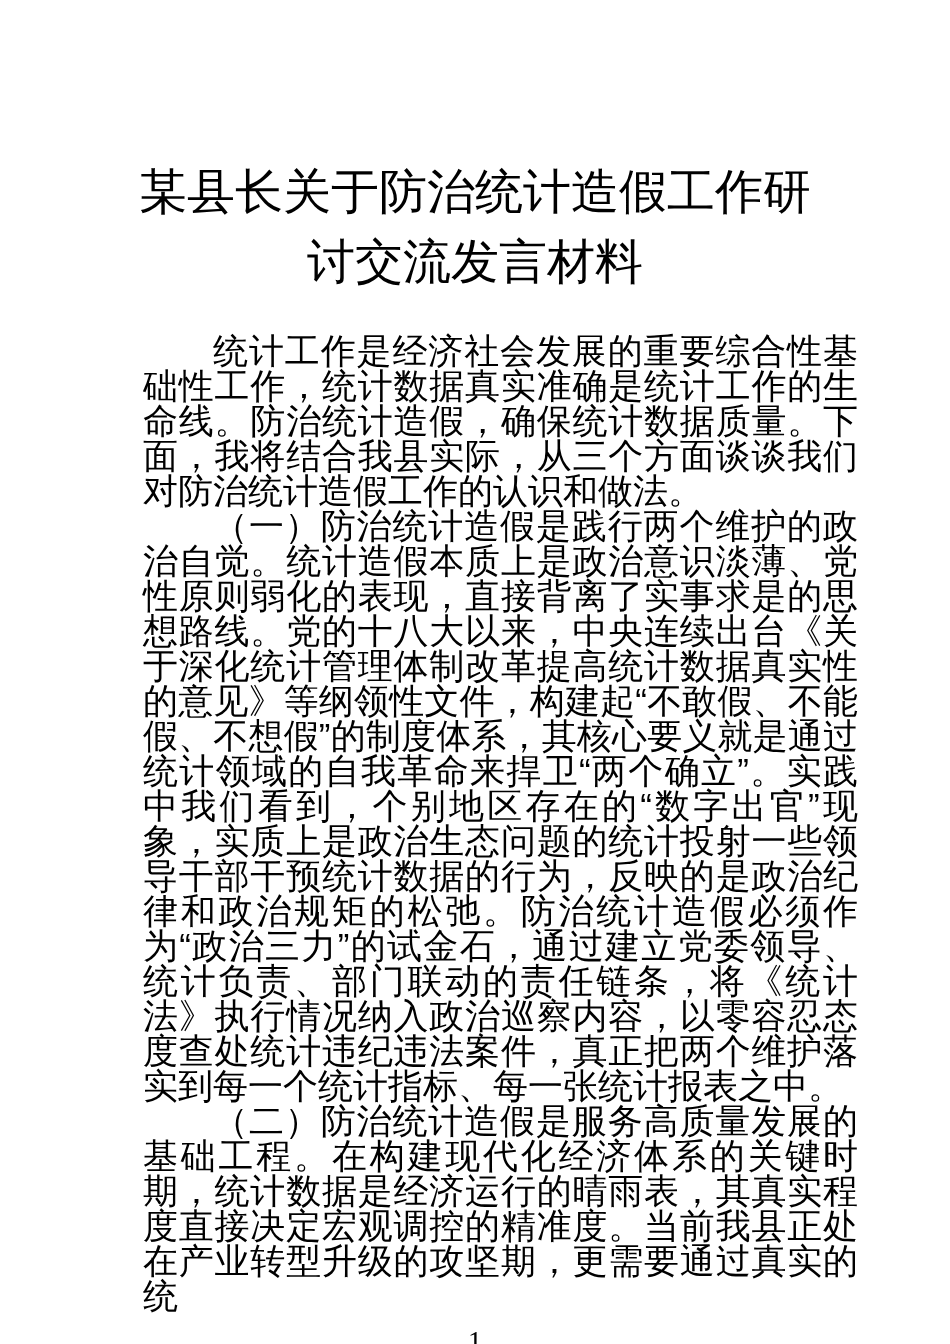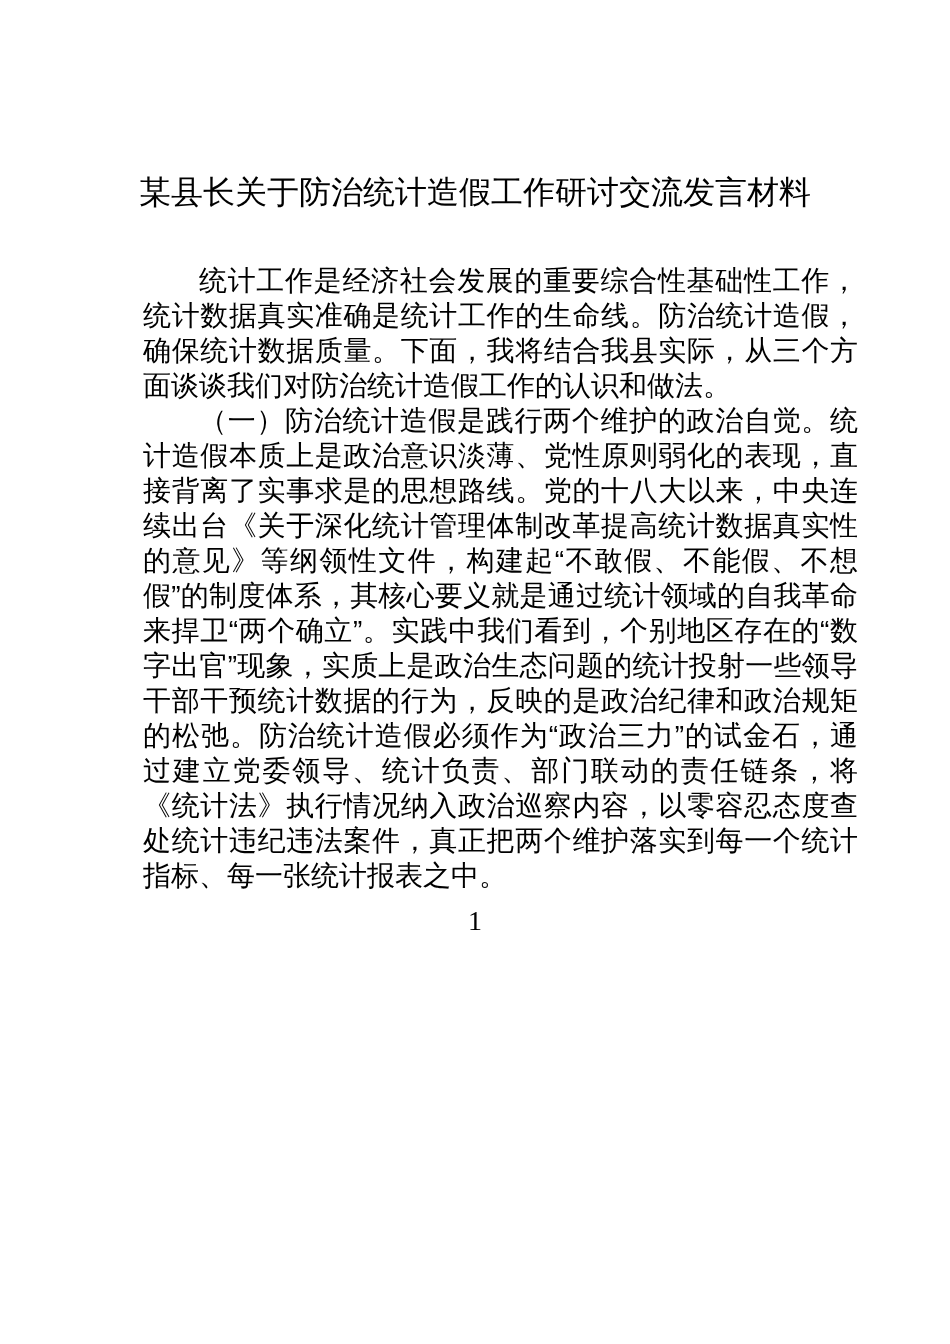--- a/index.html
+++ b/index.html
@@ -13,29 +13,29 @@
     height: 1344px;
     background: #ffffff;
     color: #000000;
     font-family: "Liberation Sans", "DejaVu Sans", sans-serif;
     overflow: hidden;
   }
   .doc-title {
     margin: 157px auto 0 auto;
     width: 700px;
     text-align: center;
-    font-size: 32px;
+    font-size: 48px;
     line-height: 70px;
     font-weight: normal;
     letter-spacing: 0;
   }
   .doc-body {
     margin: 36px 0 0 143px;
     width: 715px;
-    font-size: 28px;
+    font-size: 35px;
     line-height: 35px;
     text-align: justify;
     text-justify: inter-character;
   }
   .doc-body p {
     margin: 0;
     padding: 0;
     text-indent: 2em;
     font-weight: normal;
   }
@@ -51,17 +51,18 @@
 </head>
 <body>
 
 <div class="page">
 
   <h1 class="doc-title">某县长关于防治统计造假工作研讨交流发言材料</h1>
 
   <div class="doc-body">
     <p>统计工作是经济社会发展的重要综合性基础性工作，统计数据真实准确是统计工作的生命线。防治统计造假，确保统计数据质量。下面，我将结合我县实际，从三个方面谈谈我们对防治统计造假工作的认识和做法。</p>
     <p>（一）防治统计造假是践行两个维护的政治自觉。统计造假本质上是政治意识淡薄、党性原则弱化的表现，直接背离了实事求是的思想路线。党的十八大以来，中央连续出台《关于深化统计管理体制改革提高统计数据真实性的意见》等纲领性文件，构建起“不敢假、不能假、不想假”的制度体系，其核心要义就是通过统计领域的自我革命来捍卫“两个确立”。实践中我们看到，个别地区存在的“数字出官”现象，实质上是政治生态问题的统计投射一些领导干部干预统计数据的行为，反映的是政治纪律和政治规矩的松弛。防治统计造假必须作为“政治三力”的试金石，通过建立党委领导、统计负责、部门联动的责任链条，将《统计法》执行情况纳入政治巡察内容，以零容忍态度查处统计违纪违法案件，真正把两个维护落实到每一个统计指标、每一张统计报表之中。</p>
+    <p>（二）防治统计造假是服务高质量发展的基础工程。在构建现代化经济体系的关键时期，统计数据是经济运行的晴雨表，其真实程度直接决定宏观调控的精准度。当前我县正处在产业转型升级的攻坚期，更需要通过真实的统</p>
   </div>
 
   <div class="page-number">1</div>
 
 </div>
 
 </body></html>

